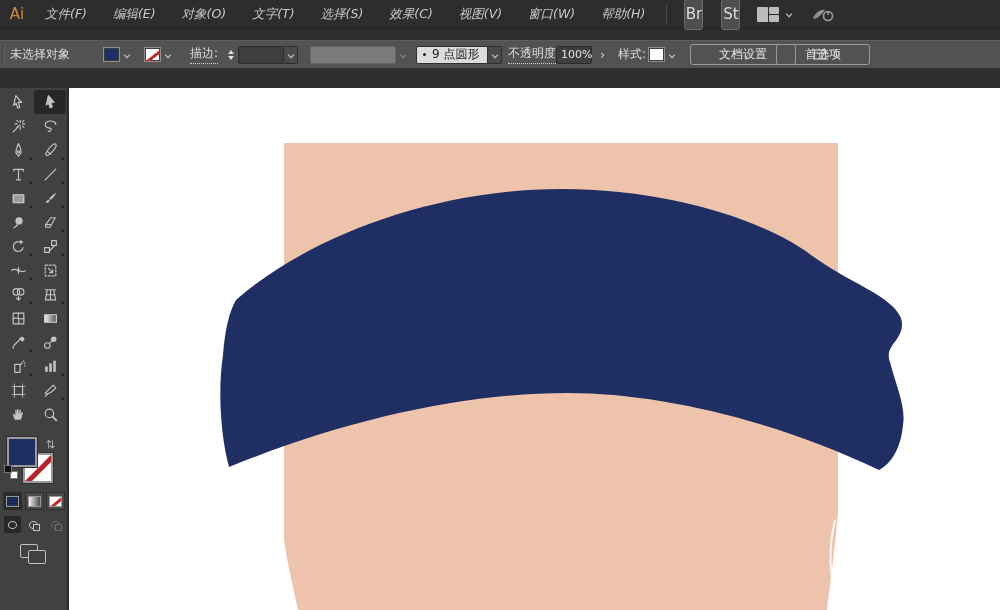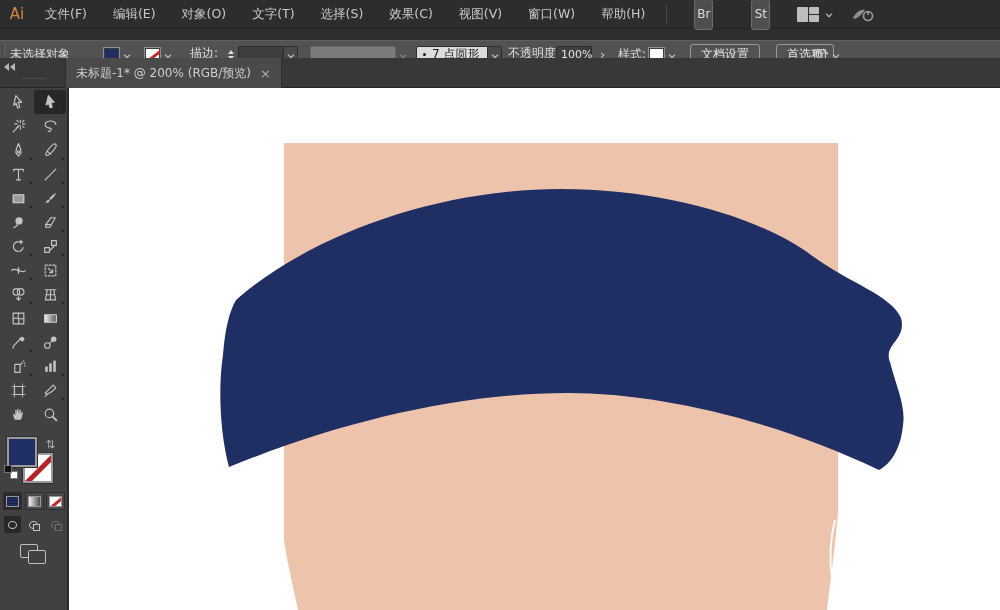--- a/index.html
+++ b/index.html
@@ -3,23 +3,23 @@
 <meta charset="utf-8">
 <style>
   html,body{margin:0;padding:0;background:#2e2e2e;}
   *{box-sizing:border-box;font-family:"DejaVu Sans","Liberation Sans",sans-serif;}
   .app{position:relative;width:1000px;height:610px;overflow:hidden;background:#2e2e2e;}
 
   
   .menubar{position:absolute;left:0;top:0;width:1000px;height:29px;background:#2d2d2d;border-bottom:1px solid #232323;display:flex;align-items:center;}
   .ai-logo{width:30px;text-align:center;font-weight:normal;font-size:15px;color:#d3893d;margin-left:2px;}
   .menu-items{display:flex;align-items:center;height:100%;}
-  .menu-item{padding:0 13px;font-size:12.5px;color:#c9c9c9;line-height:28px;cursor:default;}
+  .menu-item{padding:0 13px;font-size:12.5px;color:#c9c9c9;line-height:28px;cursor:default;font-style:italic;}
   .menu-sep{width:1px;height:20px;background:#484848;margin:0 8px;}
-  .badge{width:19px;height:31px;margin:0 19px;background:#4e4e4e;border:1px solid #6c6c6c;border-radius:3px;color:#dcdcdc;font-size:12px;display:flex;align-items:center;justify-content:center;}
+  .badge{width:19px;height:31px;margin:0 9px;background:#4e4e4e;border:1px solid #6c6c6c;border-radius:3px;color:#dcdcdc;font-size:15px;display:flex;align-items:center;justify-content:center;}
   .ws-icon{width:22px;height:15px;margin-left:8px;display:flex;gap:1px;}
   .ws-icon .a{flex:1;background:#bdbdbd;border-radius:1px;}
   .ws-icon .b{flex:1;display:flex;flex-direction:column;gap:1px;}
   .ws-icon .b div{flex:1;background:#bdbdbd;border-radius:1px;}
   .chev{width:8px;height:8px;border-right:2px solid #bdbdbd;border-bottom:2px solid #bdbdbd;transform:rotate(45deg) scale(.6);display:inline-block;}
   .cslive{margin-left:16px;display:flex;align-items:center;color:#9a9a9a;}
 
   
   .controlbar{position:absolute;left:0;top:40px;width:1000px;height:29px;background:#525252;border-top:1px solid #5e5e5e;border-bottom:1px solid #313131;}
   .cb{position:absolute;top:0;height:27px;display:flex;align-items:center;}
@@ -29,21 +29,21 @@
   .swatch{width:17px;height:15px;border:1px solid #8f8f8f;box-shadow:0 0 0 1px #3d3d3d inset;}
   .none-sw{background:#fff;position:relative;overflow:hidden;}
   .none-sw::after{content:'';position:absolute;left:-3px;top:6px;width:26px;height:3px;background:#c22a2a;transform:rotate(-38deg);}
   .dd-chev{width:10px;height:14px;display:flex;align-items:center;justify-content:center;margin-left:2px;}
   .stepper{display:flex;flex-direction:column;gap:2px;margin-right:4px;}
   .stepper i{width:0;height:0;border-left:3.5px solid transparent;border-right:3.5px solid transparent;}
   .stepper .up{border-bottom:4px solid #dcdcdc;}
   .stepper .dn{border-top:4px solid #dcdcdc;}
   .darkfield{background:#3e3e3e;border:1px solid #2c2c2c;border-radius:2px;height:18px;}
   .disfield{background:#7b7b7b;border:1px solid #666;border-radius:2px;height:18px;}
-  .btn{border:1px solid #9b9b9b;border-radius:3px;color:#e8e8e8;font-size:12px;padding:2px 10px;background:transparent;line-height:15px;}
+  .btn{border:1px solid #9b9b9b;border-radius:3px;color:#e8e8e8;font-size:12px;padding:2px 28px;background:transparent;line-height:15px;}
   .whitebtn{background:#dcdcdc;border:1px solid #2e2e2e;border-radius:2px 0 0 2px;color:#1c1c1c;font-size:12px;height:18px;display:flex;align-items:center;padding:0 8px 0 6px;gap:6px;}
   .whitebtn .dot{width:3px;height:3px;border-radius:50%;background:#1c1c1c;}
   .darkchevbtn{width:14px;height:18px;background:#4a4a4a;border:1px solid #2e2e2e;border-left:none;border-radius:0 2px 2px 0;display:flex;align-items:center;justify-content:center;}
 
   
   .tabband{position:absolute;left:0;top:58px;width:1000px;height:30px;background:#383838;border-bottom:1px solid #262626;}
   .collapse{position:absolute;left:4px;top:5px;display:flex;gap:1px;}
   .collapse i{width:0;height:0;border-top:4px solid transparent;border-bottom:4px solid transparent;border-right:5px solid #b5b5b5;}
   .dockgrip{position:absolute;left:23px;top:17px;width:22px;height:4px;border-top:1px dotted #2b2b2b;border-bottom:1px dotted #585858;}
   .tab{position:absolute;left:65px;top:0;height:30px;background:#4a4a4a;border-left:1px solid #2d2d2d;border-right:1px solid #2d2d2d;display:flex;align-items:center;padding:0 10px;gap:9px;}
@@ -165,21 +165,21 @@
     <div class="cb" style="left:310px;">
       <div class="disfield" style="width:86px;"></div>
       <div class="dd-chev" style="opacity:.45;">
           <span class="chev"></span>
         </div>
     </div>
 
     <div class="cb" style="left:416px;">
       <div class="whitebtn">
         <span class="dot"></span>
-        <span>7 点圆形</span>
+        <span>9 点圆形</span>
       </div>
       <div class="darkchevbtn">
           <span class="chev"></span>
         </div>
     </div>
 
     <div class="cb" style="left:508px;">
         <span class="cb-label dotted-u">不透明度:</span>
       </div>
     <div class="cb" style="left:556px;">
@@ -211,31 +211,20 @@
         <rect x="1.5" y="2" width="11" height="9" fill="none" stroke="#cfcfcf" stroke-width="1.2"></rect>
         <path d="M1.5,5 H12.5 M9,5 V11" stroke="#cfcfcf" stroke-width="1.2"></path>
         <path d="M10,1 L15,6" stroke="#cfcfcf" stroke-width="1.4"></path>
       </svg>
       <div class="dd-chev">
           <span class="chev"></span>
         </div>
     </div>
   </div>
 
-  <div class="tabband">
-    <div class="collapse">
-        <i></i>
-        <i></i>
-      </div>
-    <div class="dockgrip"></div>
-    <div class="tab">
-      <span class="tab-title">未标题-1* @ 200% (RGB/预览)</span>
-      <span class="tab-close">×</span>
-    </div>
-  </div>
 
   <div class="dock">
     <div class="toolgrid" id="toolgrid">
         <div class="tool">
           <svg viewBox="0 0 16 16" class="ticon">
             <path d="M5.5,1.5 L11,8 L7.8,7.7 L9.2,12.5 L7.2,13.2 L5.8,8.7 L3.4,10.7 Z"></path>
           </svg>
         </div>
         <div class="tool active flyout">
           <svg viewBox="0 0 16 16" class="ticon">

